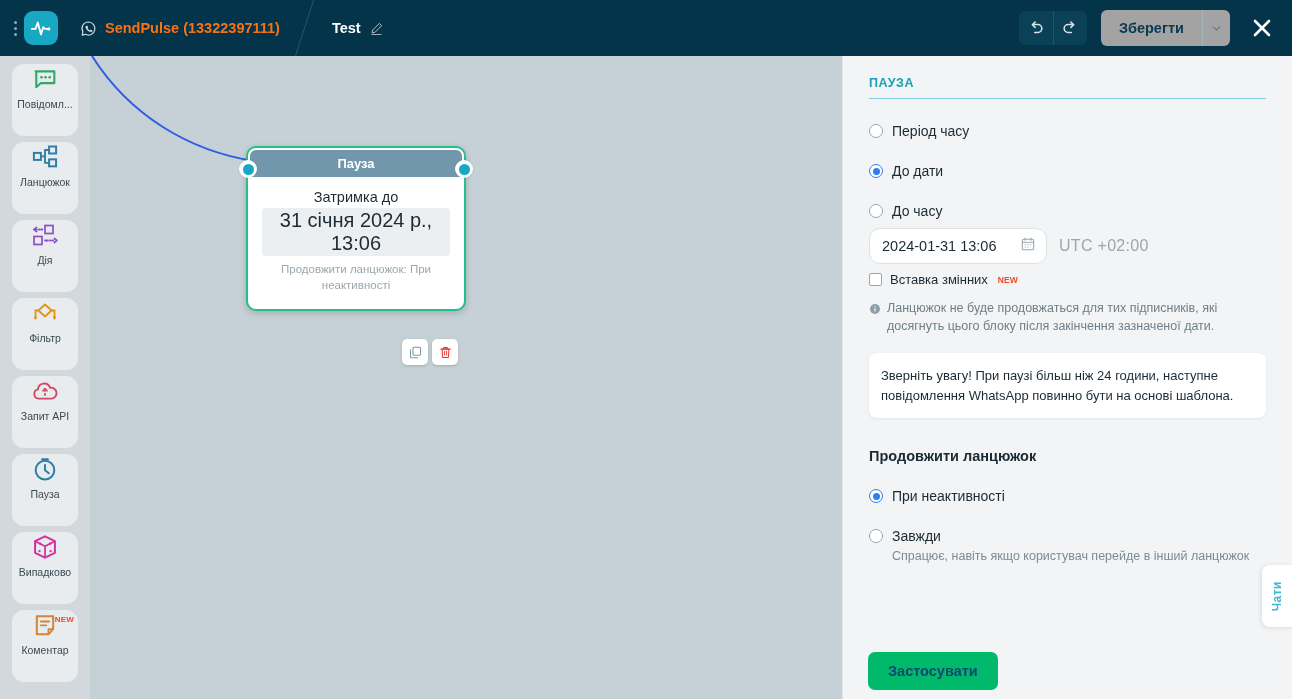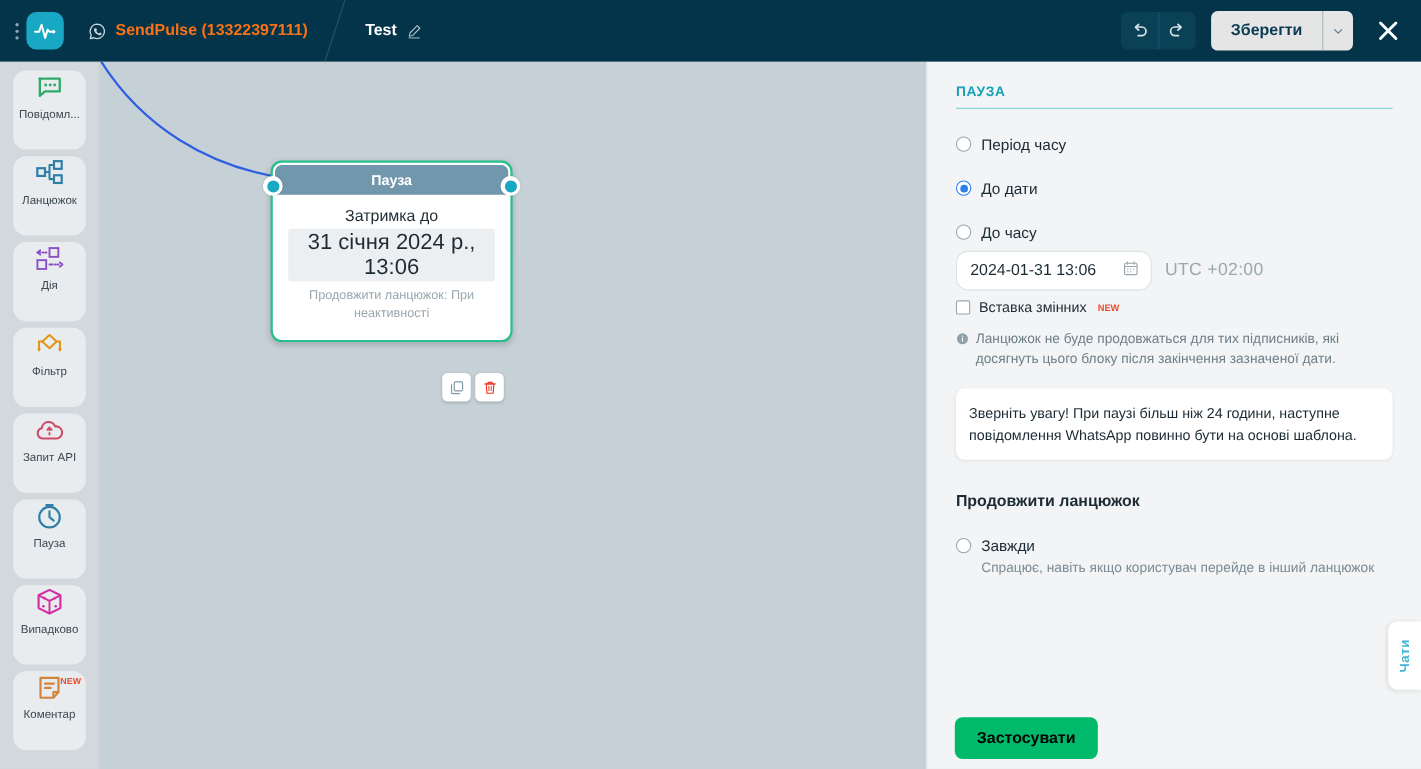--- a/index.html
+++ b/index.html
@@ -46,21 +46,21 @@
   .pencil { opacity: .85; display: flex; align-items: flex-end; }
   .topbar-spacer { flex: 1; }
 
   .undo-group { display: flex; align-items: center; background: #0a4157; border-radius: 6px; overflow: hidden; }
   .icon-btn {
     width: 34px; height: 34px; display: flex; align-items: center; justify-content: center;
     cursor: pointer; background: transparent; border: none;
   }
   .undo-group .icon-btn + .icon-btn { border-left: 1px solid #1b5870; }
   .save-group {
-    display: flex; align-items: stretch; background: #e5e5e5; border-radius: 6px;
+    display: flex; align-items: stretch; background: #a3a3a3; border-radius: 6px;
     margin-left: 14px; overflow: hidden; height: 36px;
   }
   .save-btn {
     color: #083a51; font-size: 14.5px; font-weight: bold; padding: 0 18px;
     display: flex; align-items: center; cursor: pointer; background: transparent; border: none;
     font-family: "Liberation Sans", sans-serif;
   }
   .save-caret {
     width: 28px; display: flex; align-items: center; justify-content: center;
     border-left: 1px solid #a6b6bd; cursor: pointer;
@@ -176,21 +176,21 @@
   .info-txt { font-size: 12.5px; color: #6f7f89; line-height: 1.45; max-width: 372px; }
 
   .callout {
     background: #ffffff; border-radius: 8px; padding: 13px 12px;
     box-shadow: 0 1px 3px rgba(0,0,0,.07); margin-bottom: 30px;
   }
   .callout p { font-size: 13px; color: #1b2a33; line-height: 1.5; }
 
   .apply-btn {
     position: absolute; left: 868px; top: 652px;
-    background: #00b96b; color: #000000; font-size: 14.5px; font-weight: bold;
+    background: #00b96b; color: #0c4a6e; font-size: 14.5px; font-weight: bold;
     border: none; border-radius: 7px; padding: 11px 20px; cursor: pointer;
     font-family: "Liberation Sans", sans-serif;
   }
 
   
   .chat-tab {
     position: absolute; right: 0; top: 565px; width: 30px; height: 62px;
     background: #ffffff; border-radius: 8px 0 0 8px;
     box-shadow: -1px 1px 5px rgba(0,0,0,.10);
     display: flex; align-items: center; justify-content: center; cursor: pointer; z-index: 50;
@@ -469,20 +469,24 @@
       <div class="info-txt">Ланцюжок не буде продовжаться для тих підписників, які досягнуть цього блоку після закінчення зазначеної дати.</div>
     </div>
 
     <div class="callout">
       <p>Зверніть увагу! При паузі більш ніж 24 години, наступне повідомлення WhatsApp повинно бути на основі шаблона.</p>
     </div>
 
     <div class="group-title">Продовжити ланцюжок</div>
 
     <div class="radio-row">
+      <span class="radio on"></span>
+      <span class="radio-lbl">При неактивності</span>
+    </div>
+    <div class="radio-row">
       <span class="radio"></span>
       <span class="radio-lbl">Завжди</span>
     </div>
     <div class="radio-hint">Спрацює, навіть якщо користувач перейде в інший ланцюжок</div>
   </div>
 
   <button class="apply-btn">Застосувати</button>
 
   <div class="chat-tab">
     <span>Чати</span>

